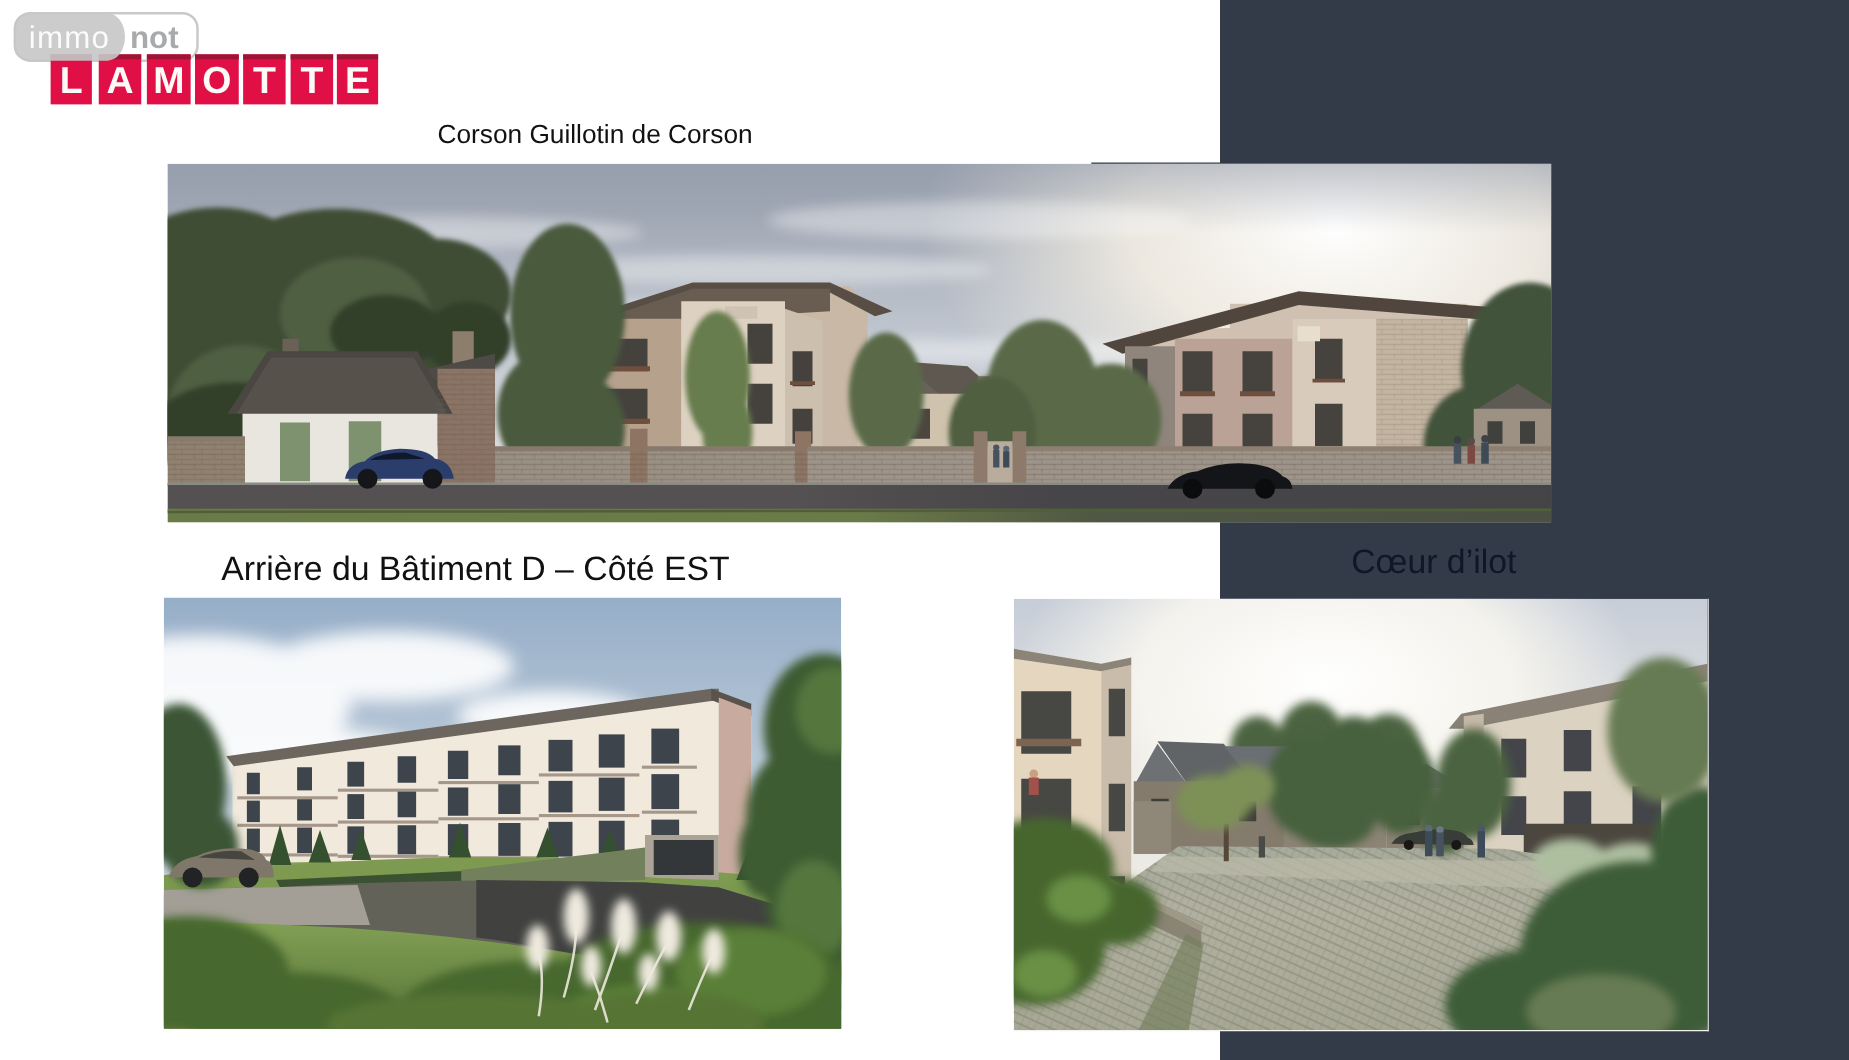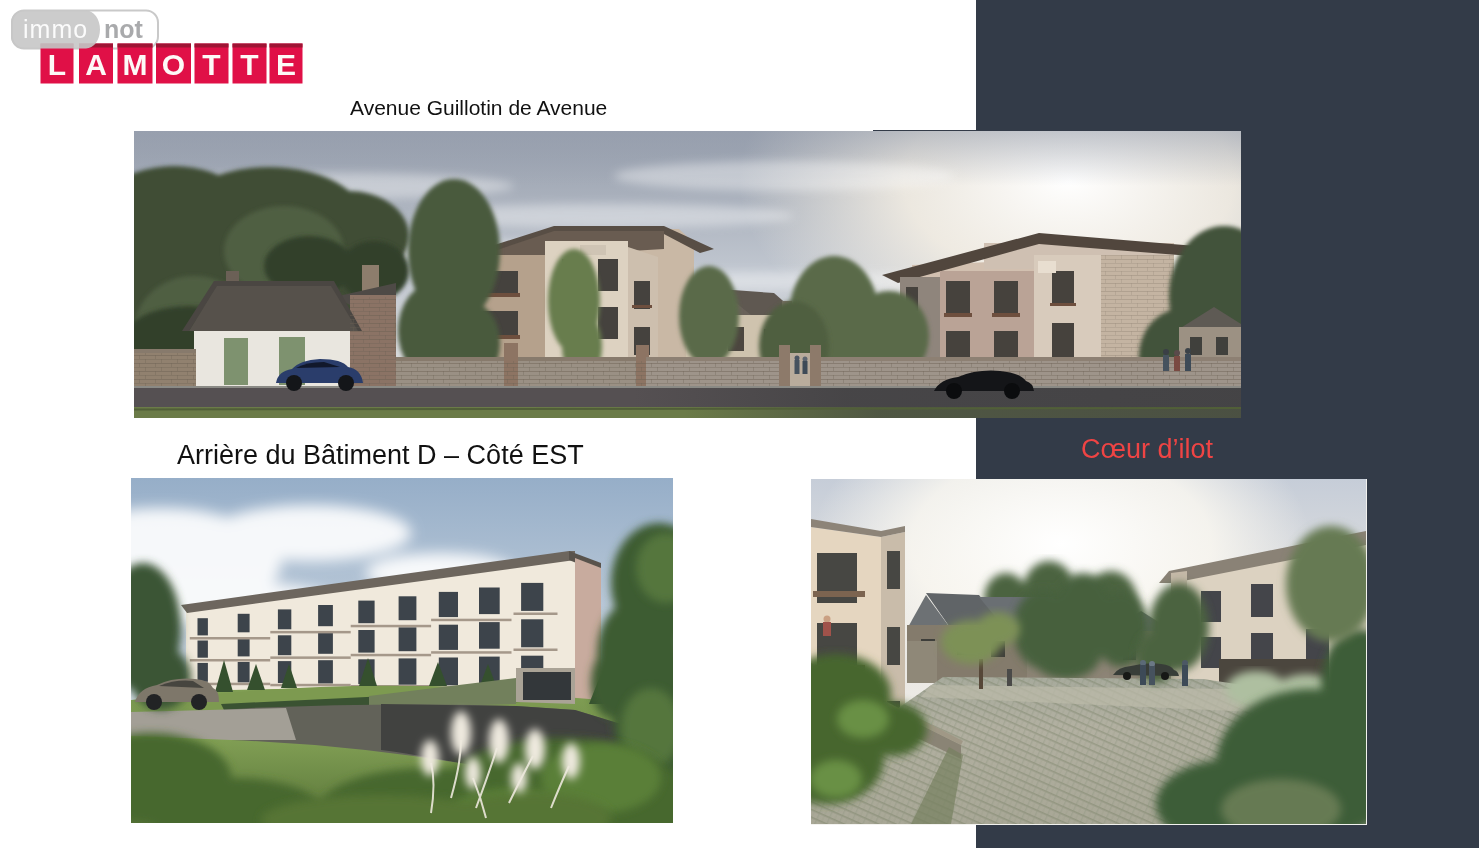--- a/index.html
+++ b/index.html
@@ -42,23 +42,23 @@
     <text x="211.5" y="74.5">T</text>
     <text x="249.5" y="74.5">T</text>
     <text x="286" y="74.5">E</text>
   </g>
 
   <path d="M11 22.5 a12 12 0 0 1 12 -12 L86 10.5 a14 19 0 0 1 14 19 a14 19 0 0 1 -14 19 L23 48.5 a12 12 0 0 1 -12 -12 Z" fill="#c7c7c7" fill-opacity="0.9"></path>
   <text x="23" y="38" font-family="Liberation Sans, sans-serif" font-size="25" letter-spacing="1" fill="#fbfbfb">immo</text>
   <text x="104" y="38" font-family="Liberation Sans, sans-serif" font-size="25" font-weight="bold" fill="#a9aaac">not</text>
 </svg>
 
-<div class="abs title" style="left:350px;top:96px;font-size:21px;">Avenue Guillotin de Avenue</div>
+<div class="abs title" style="left:350px;top:96px;font-size:21px;">Corson Guillotin de Corson</div>
 <div class="abs title" style="left:177px;top:440px;font-size:27px;">Arrière du Bâtiment D – Côté EST</div>
-<div class="abs title" style="left:1081px;top:434px;font-size:27px;color:#ef4444;">Cœur d’ilot</div>
+<div class="abs title" style="left:1081px;top:434px;font-size:27px;color:#0f172a;">Cœur d’ilot</div>
 <div class="abs" style="left:873px;top:129.5px;width:368px;height:2px;background:#333b48;"></div>
 
 <svg class="abs" style="left:134px;top:131px" width="1107" height="287" viewBox="0 0 1107 287">
   <defs>
     <linearGradient id="p1sky" x1="0" y1="0" x2="0" y2="1">
       <stop offset="0" stop-color="#949caa"></stop>
       <stop offset="0.5" stop-color="#c2c8d1"></stop>
       <stop offset="0.8" stop-color="#d9dadc"></stop>
     </linearGradient>
     <radialGradient id="p1sun" cx="0.5" cy="0.5" r="0.5">

